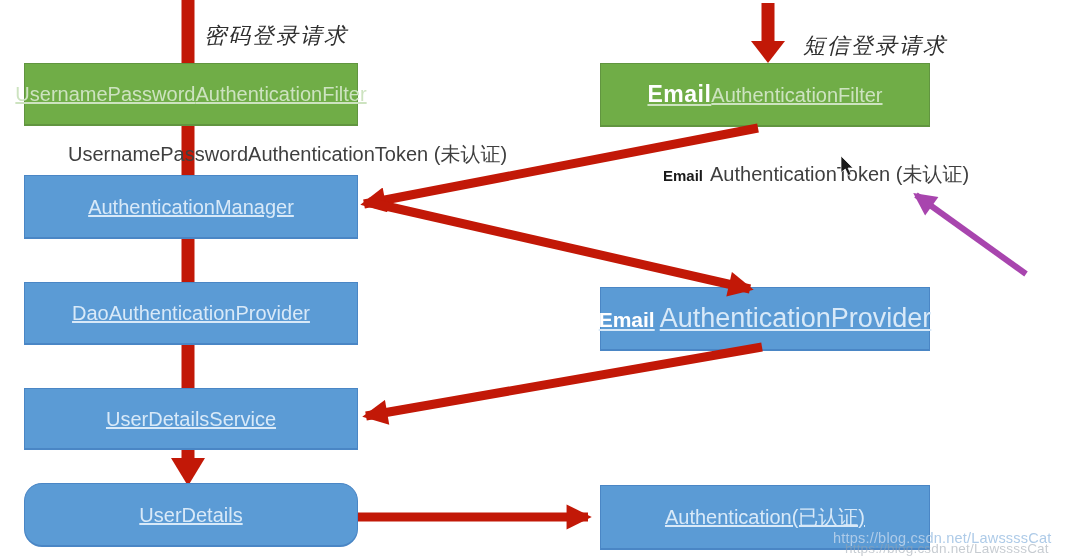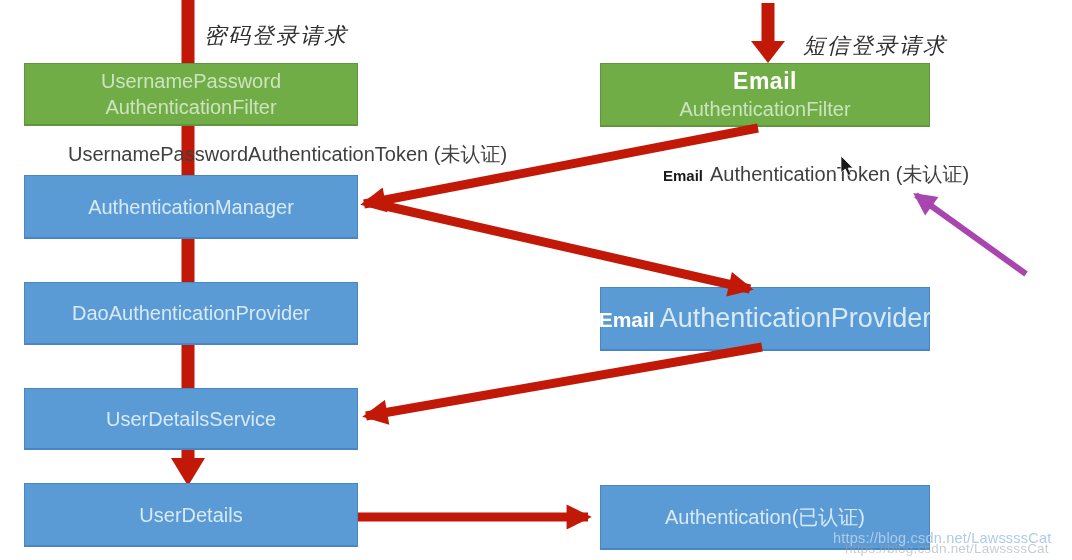--- a/index.html
+++ b/index.html
@@ -4,22 +4,22 @@
 <style>
   html,body{margin:0;padding:0;background:#fff;}
   #canvas{
     position:relative;width:1072px;height:560px;background:#fff;overflow:hidden;
     font-family:"Liberation Sans","DejaVu Sans",sans-serif;
   }
   svg.layer{position:absolute;left:0;top:0;pointer-events:none;}
   #back-layer{z-index:1;}
   #front-layer{z-index:4;}
   .box{
-    position:absolute;display:flex;flex-direction:column;align-items:center;justify-content:center;
-    text-align:center;z-index:2;line-height:1.3;box-sizing:border-box;
+    position:absolute;display:flex;flex-direction:row;align-items:center;justify-content:center;
+    text-align:center;z-index:2;line-height:1.3;box-sizing:border-box;text-decoration:underline;
   }
   .box.green{
     background:var(--box-green);border:1px solid var(--box-green-border);
     color:var(--box-green-text);font-size:20px;
     border-bottom:2px solid var(--box-green-border);
   }
   .box.blue{
     background:var(--box-blue);border:1px solid var(--box-blue-border);
     color:var(--box-blue-text);font-size:20px;
     border-bottom:2px solid var(--box-blue-border);
@@ -70,21 +70,21 @@
   </div>
 
   <div class="box blue" style="left:24px;top:175px;width:334px;height:64px;">
     <span>AuthenticationManager</span>
   </div>
 
   <div class="box blue" style="left:24px;top:388px;width:334px;height:62px;">
     <span>UserDetailsService</span>
   </div>
 
-  <div class="box blue" style="left:24px;top:483px;width:334px;height:64px;">
+  <div class="box blue" style="left:24px;top:483px;width:334px;height:64px;border-radius:18px;">
     <span>UserDetails</span>
   </div>
 
   <div class="box green" style="left:600px;top:63px;width:330px;height:64px;">
     <span class="bold-white g-filter-l1">Email</span>
     <span>AuthenticationFilter</span>
   </div>
 
   <div class="token-label inline-label" style="left:663px;top:161px;">
     <span class="token-prefix">Email</span>

